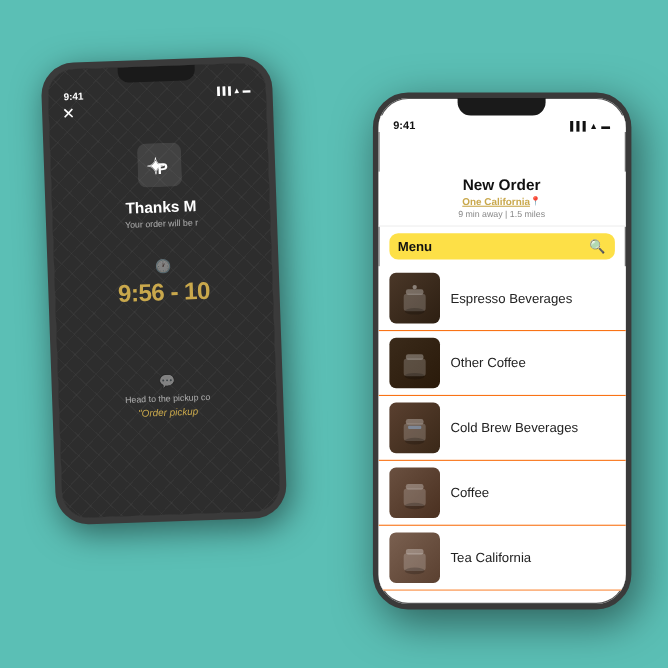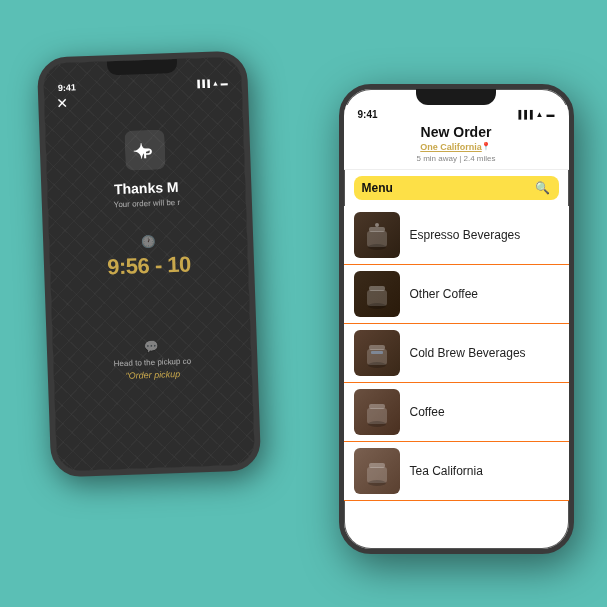--- a/index.html
+++ b/index.html
@@ -234,20 +234,21 @@
       align-items: center;
       font-size: 8px;
       color: #111;
     }
 
     .front-header {
       background: white;
       text-align: center;
       padding: 4px 14px 6px;
       border-bottom: 1px solid #eee;
+      margin-top: 36px;
     }
 
     .front-header h1 {
       font-size: 14px;
       font-weight: 700;
       color: #111;
     }
 
     .front-header .location {
       display: flex;
@@ -392,21 +393,21 @@
         <span>▬</span>
       </div>
     </div>
 
     <div class="front-header">
       <h1>New Order</h1>
       <div class="location">
         <span class="location-name">One California</span>
         <span class="location-pin">📍</span>
       </div>
-      <div class="distance">5 min away  |  2.4 miles</div>
+      <div class="distance">9 min away  |  1.5 miles</div>
     </div>
 
     <div class="front-search-bar">
       <input type="text" value="Menu" placeholder="Menu" style="">
       <span class="search-icon">🔍</span>
     </div>
 
     <div class="menu-list">
     <div class="menu-item">
           <div class="menu-item-img img-espresso">

